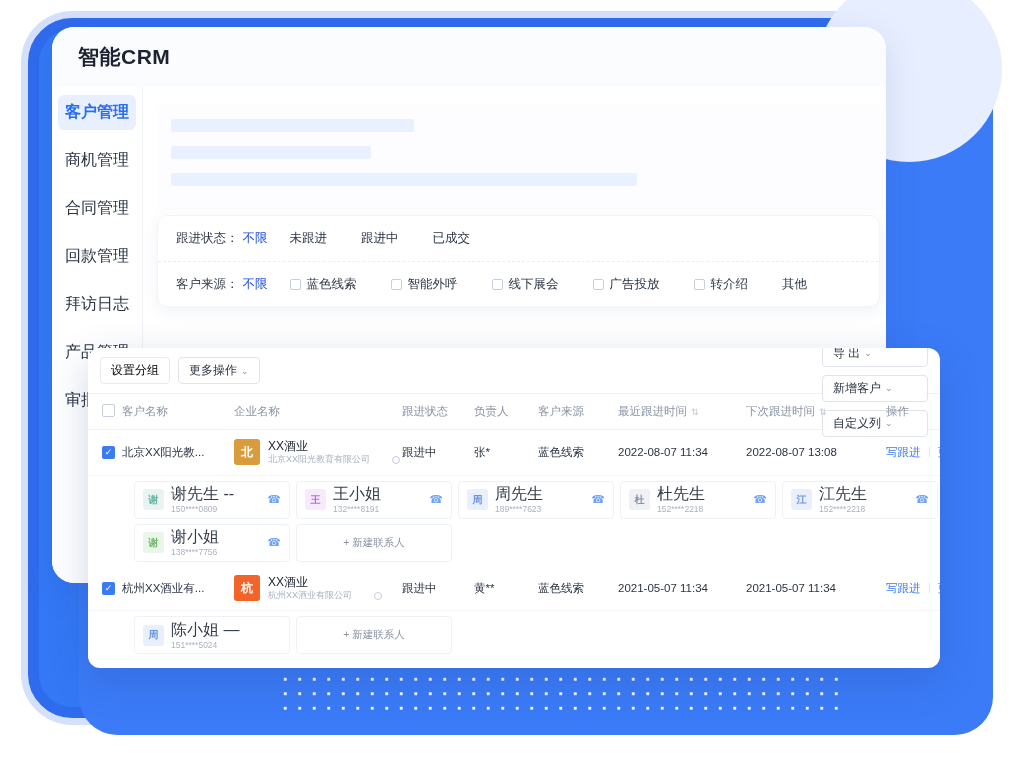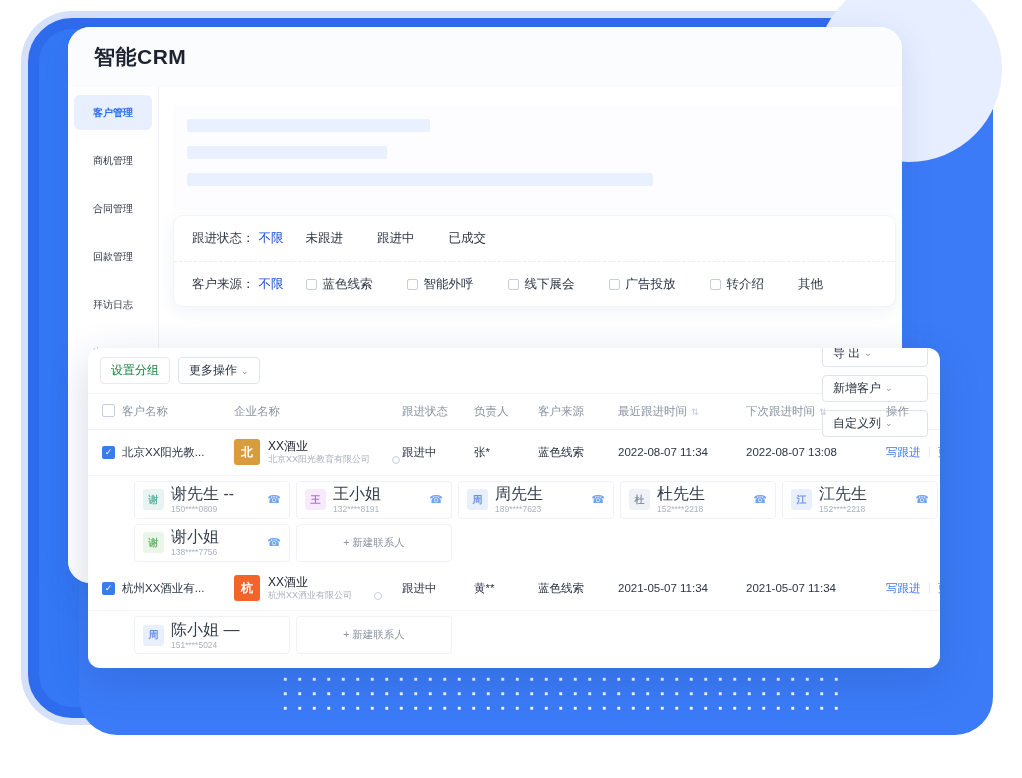--- a/index.html
+++ b/index.html
@@ -36,39 +36,39 @@
 
   
   .deco-circle {
     position: absolute; right: 20px; top: -24px;
     width: 186px; height: 186px; border-radius: 50%;
     background: #e7eeff;
   }
 
   
   .app-panel {
-    position: absolute; left: 68px; top: 27px;
+    position: absolute; left: 52px; top: 27px;
     width: 834px; height: 556px;
     background: #ffffff;
     border-radius: 22px;
     box-shadow: 0 10px 34px rgba(40,70,140,0.13);
     overflow: hidden;
   }
   .app-title-bar {
     height: 60px; background: #fbfcfe;
     display: flex; align-items: center; padding-left: 26px;
   }
   .app-title { font-size: 21px; font-weight: 700; color: #1b2230; letter-spacing: .5px; }
 
   .app-body { display: flex; height: 496px; }
   .sidebar { width: 90px; padding-top: 8px; background:#fff; flex: none; }
   .side-item {
     height: 35px; margin: 0 6px 13px 6px;
     display: flex; align-items: center; justify-content: center;
-    font-size: 10px; color: #2a3444; border-radius: 6px;
+    font-size: 16px; color: #2a3444; border-radius: 6px;
     white-space: nowrap;
   }
   .side-item.active { background: #e8efff; color: #2a6ef0; font-weight: 700; }
 
   .content { flex: 1; border-left: 1px solid #eef1f6; background:#fff; position: relative; }
   .tabs {
     height: 34px; display: flex; align-items: flex-start; gap: 22px;
     padding: 6px 0 0 14px; border-bottom: 1px solid #eef1f6;
   }
   .tab { font-size: 12.5px; color: #8a93a3; padding-bottom: 8px; position: relative; }
@@ -112,21 +112,21 @@
   }
   .toolbar {
     height: 46px; display: flex; align-items: center; padding: 0 12px;
     gap: 8px; border-bottom: 1px solid #f0f2f7;
   }
   .btn {
     height: 27px; padding: 0 10px; border: 1px solid #dfe3ec; border-radius: 4px;
     background: #fff; font-size: 12px; color: #2a3444;
     display: inline-flex; align-items: center; gap: 4px; white-space: nowrap;
   }
-  .btn.disabled { color: #15803d; border-color: #e6e9f0; background: #fff; }
+  .btn.disabled { color: #000000; border-color: #e6e9f0; background: #fff; }
   .spacer { flex: 1; }
   .caret { font-size: 9px; color: #8a93a3; }
 
   table.grid { width: 100%; border-collapse: collapse; table-layout: fixed; }
   table.grid th {
     font-size: 11.5px; color: #8a93a3; font-weight: 400; text-align: left;
     padding: 10px 0; background: #fff; border-bottom: 1px solid #f0f2f7;
   }
   table.grid td { font-size: 11.5px; color: #2a3444; padding: 9px 0; vertical-align: middle; }
   tr.main-row td { border-bottom: 1px solid #f4f6fa; }

